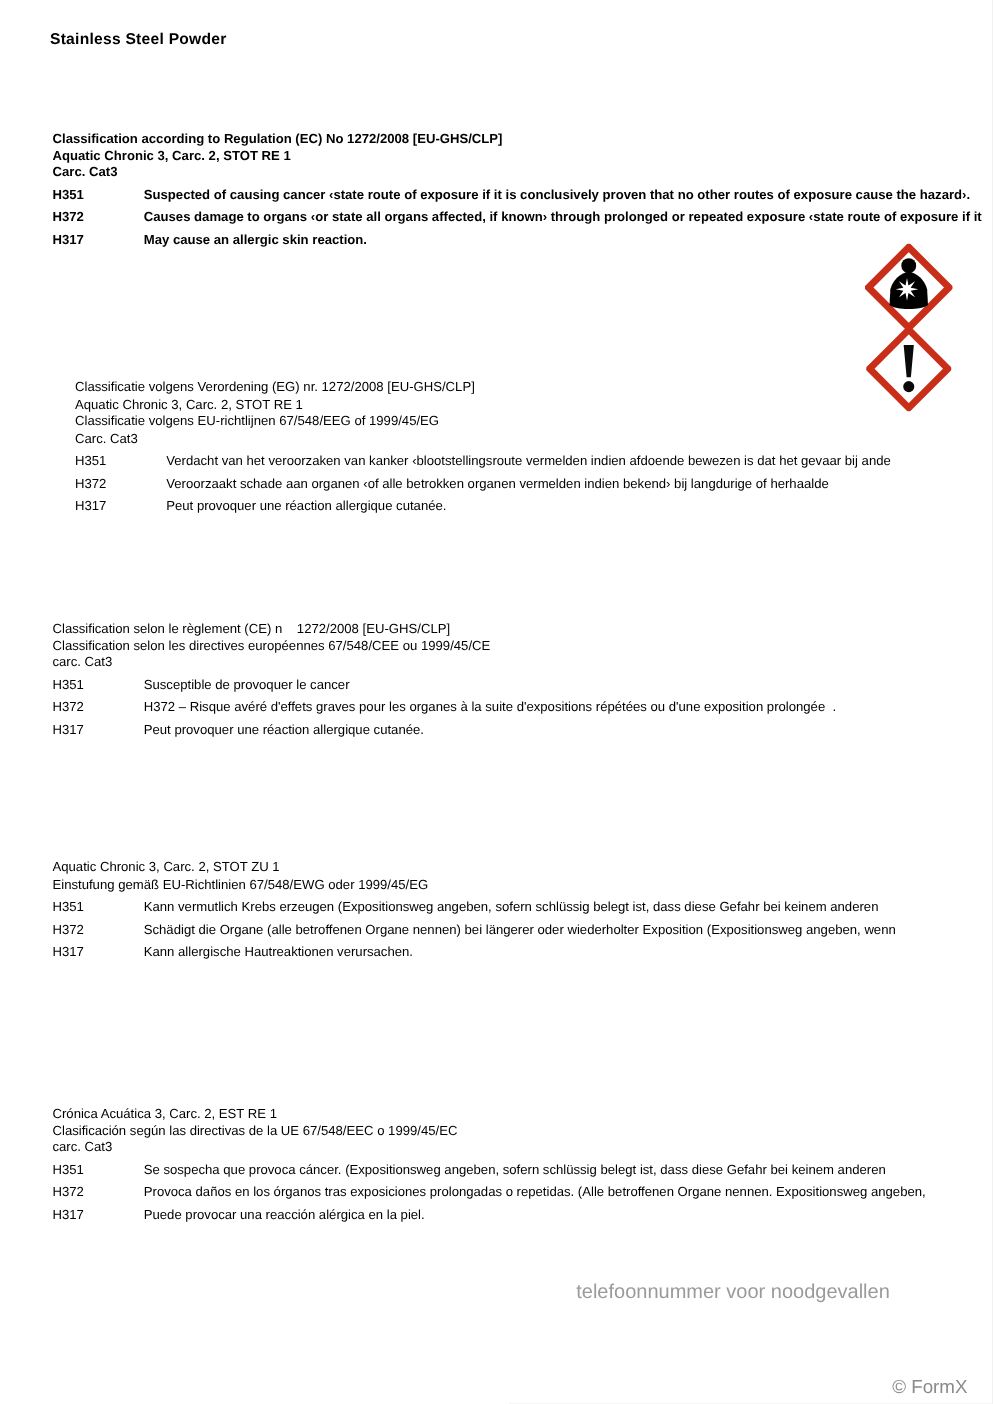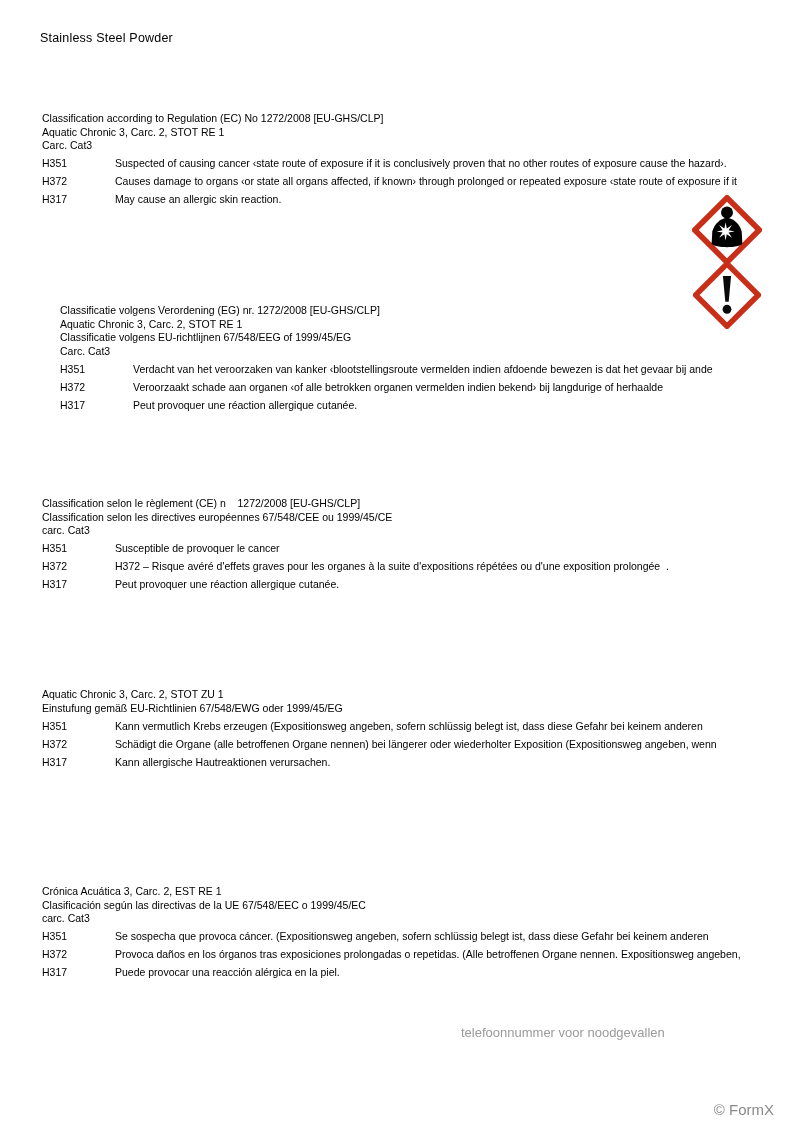--- a/index.html
+++ b/index.html
@@ -6,43 +6,43 @@
   .page {
     position:relative;
     width:794px; height:1123px;
     margin:0 auto;
     background:#ffffff;
     font-family:"Liberation Sans", sans-serif;
     color:#000;
     overflow:hidden;
   }
   .title {
-    position:absolute; left:40px; top:31px;
-    font-size:12.5px; font-weight:normal; letter-spacing:0.2px;
+    position:absolute; left:40px; top:24px;
+    font-size:12.5px; font-weight:bold; letter-spacing:0.2px;
   }
   .section {
     position:absolute; left:42px; width:752px;
     font-size:10.5px; line-height:13.5px;
   }
-  .sec-en { top:112px; }
+  .sec-en { top:105px;font-weight:bold; }
   .sec-nl { top:304px;margin-left:18px; }
   .sec-fr { top:497px; }
   .sec-de { top:688px; }
   .sec-es { top:885px; }
   .iline { white-space:nowrap; overflow:hidden; }
   .statements { margin-top:0; }
   .hrow { display:flex; margin-top:4.5px; line-height:13.5px; }
   .hcode { flex:0 0 73px; }
   .htext { flex:1; white-space:nowrap; overflow:hidden; }
   .picto { position:absolute; }
   .picto-ghs08 { left:692px; top:195px; width:70px; height:70px; }
   .picto-ghs07 { left:693px; top:261px; width:68px; height:68px; }
   .emergency {
     position:absolute; left:461px; top:1025px;
-    font-size:13px; color:#9a9a9a;
+    font-size:16px; color:#9a9a9a;
   }
   .copyright {
     position:absolute; right:20px; top:1101px;
     font-size:15px; color:#8a8a8a;text-align:right;
   }
 </style>
 </head>
 <body>
 
 <div class="page">

